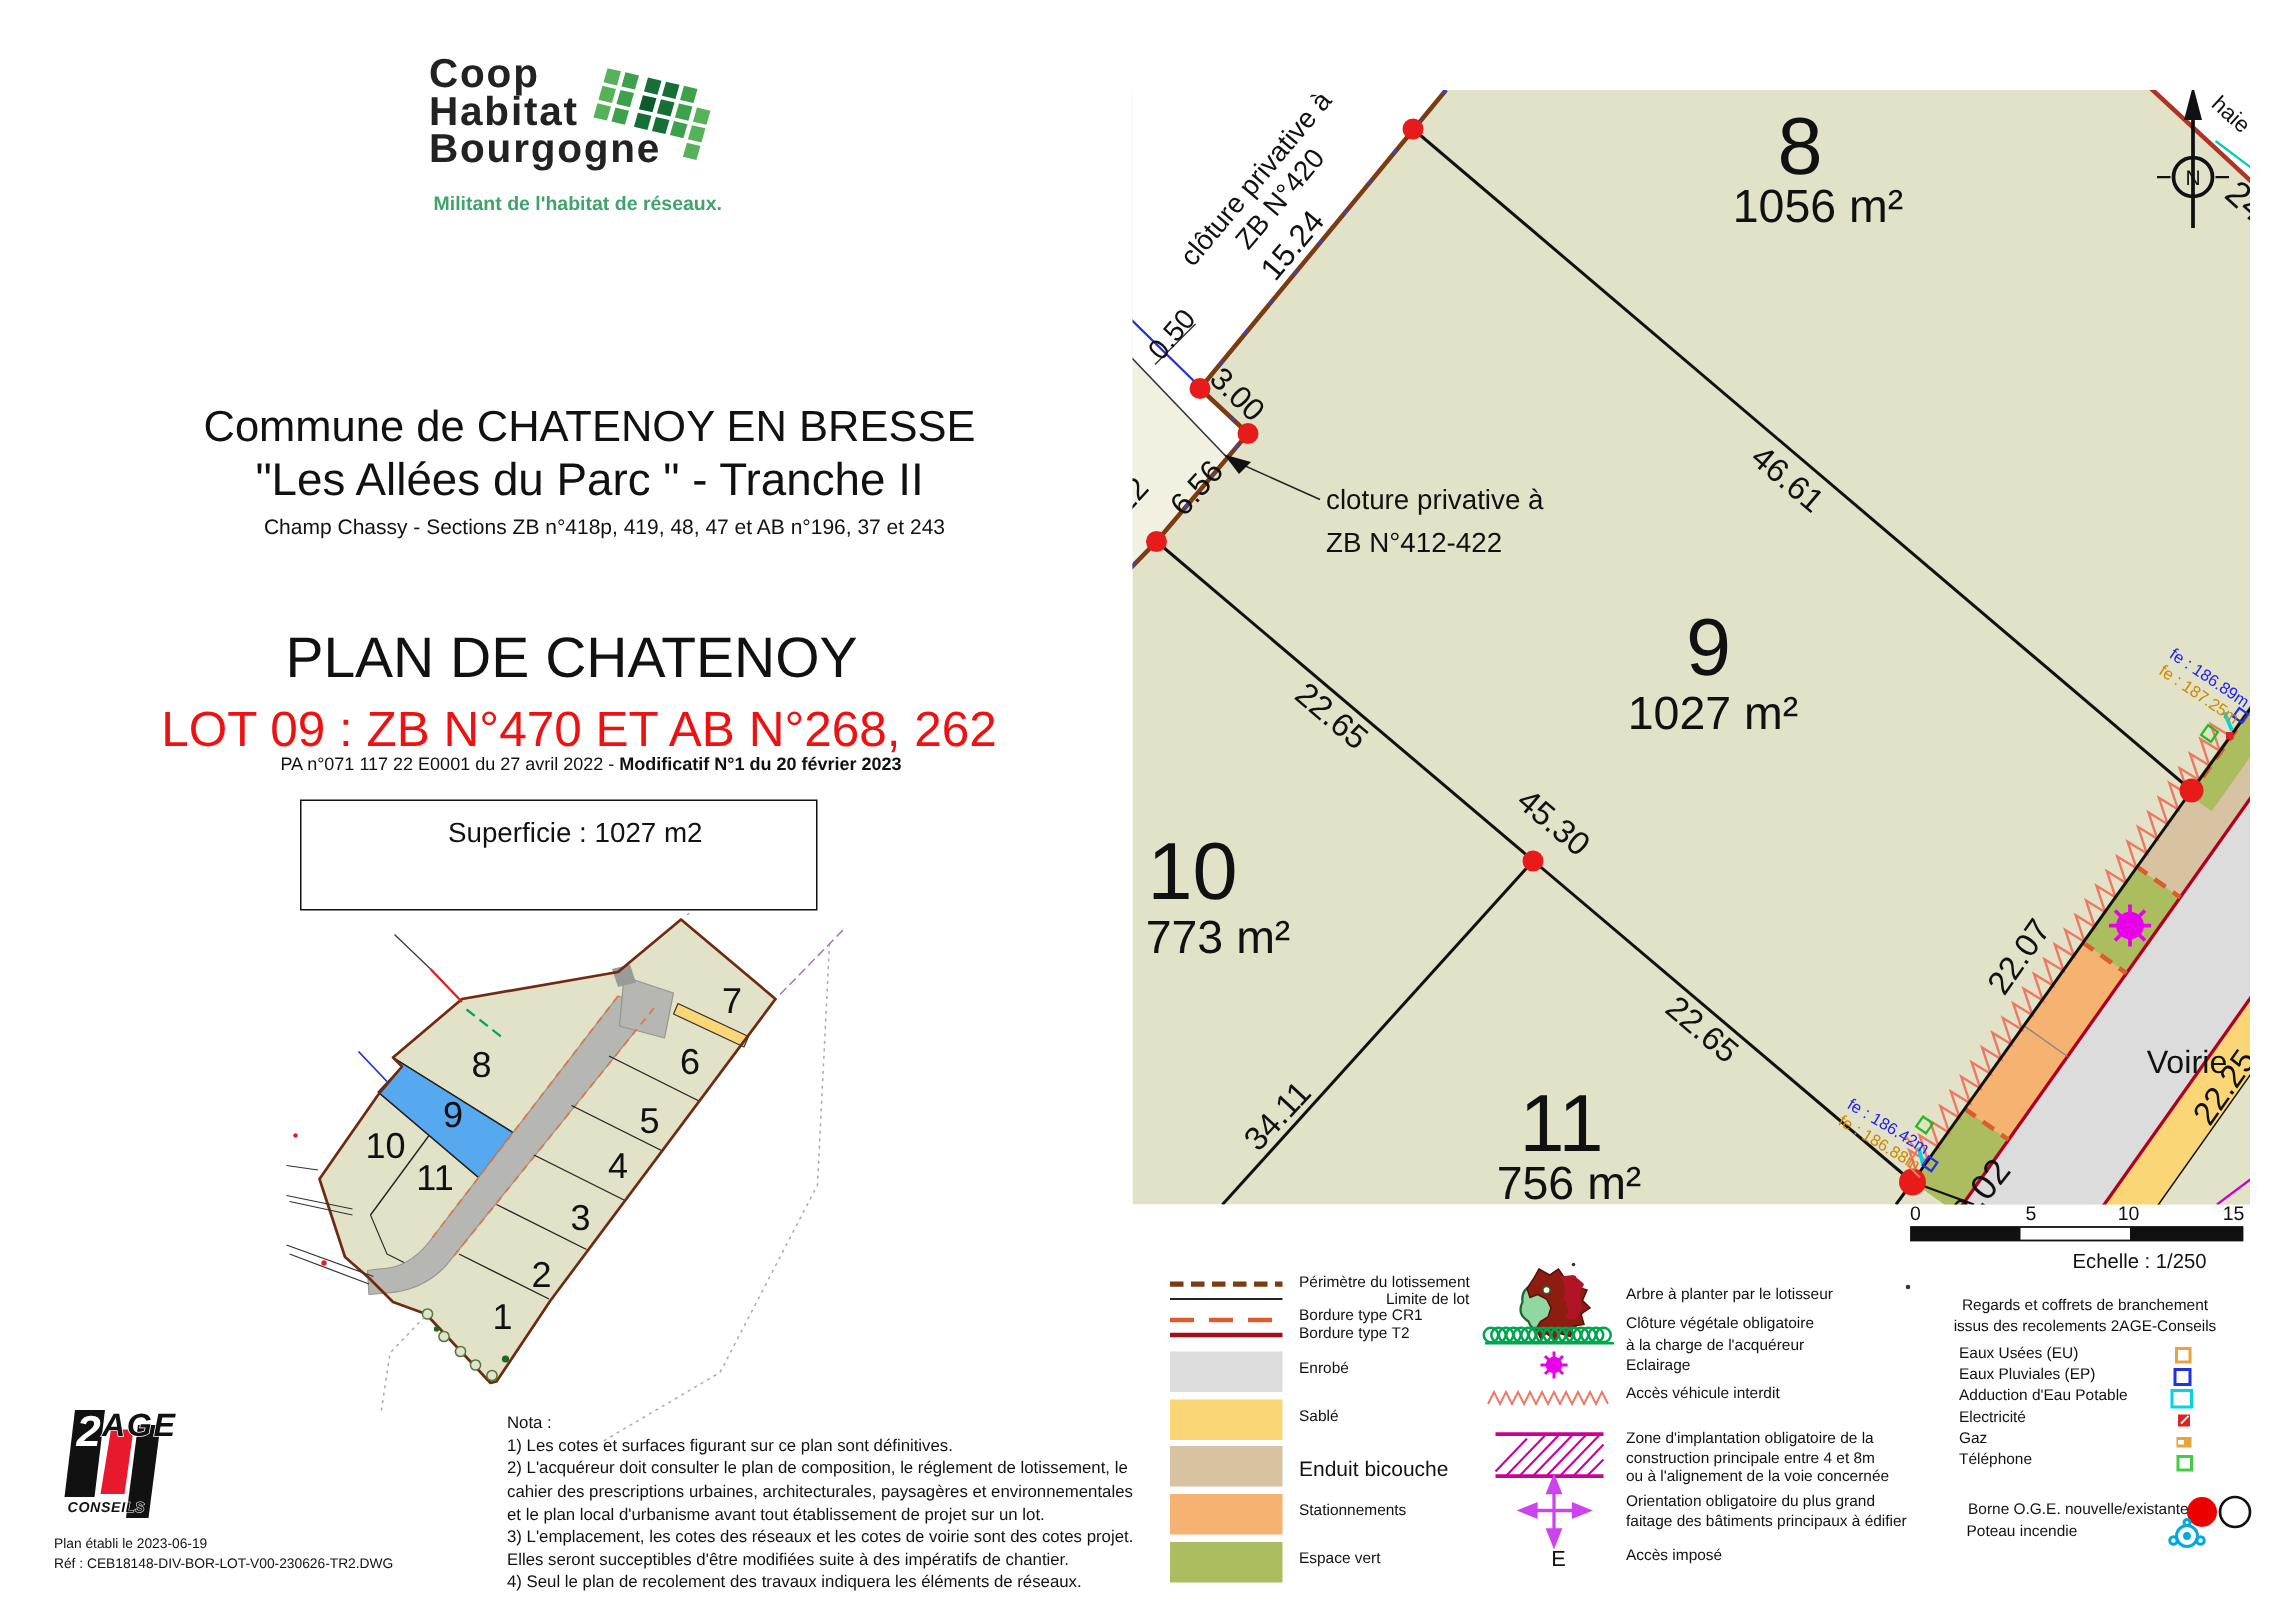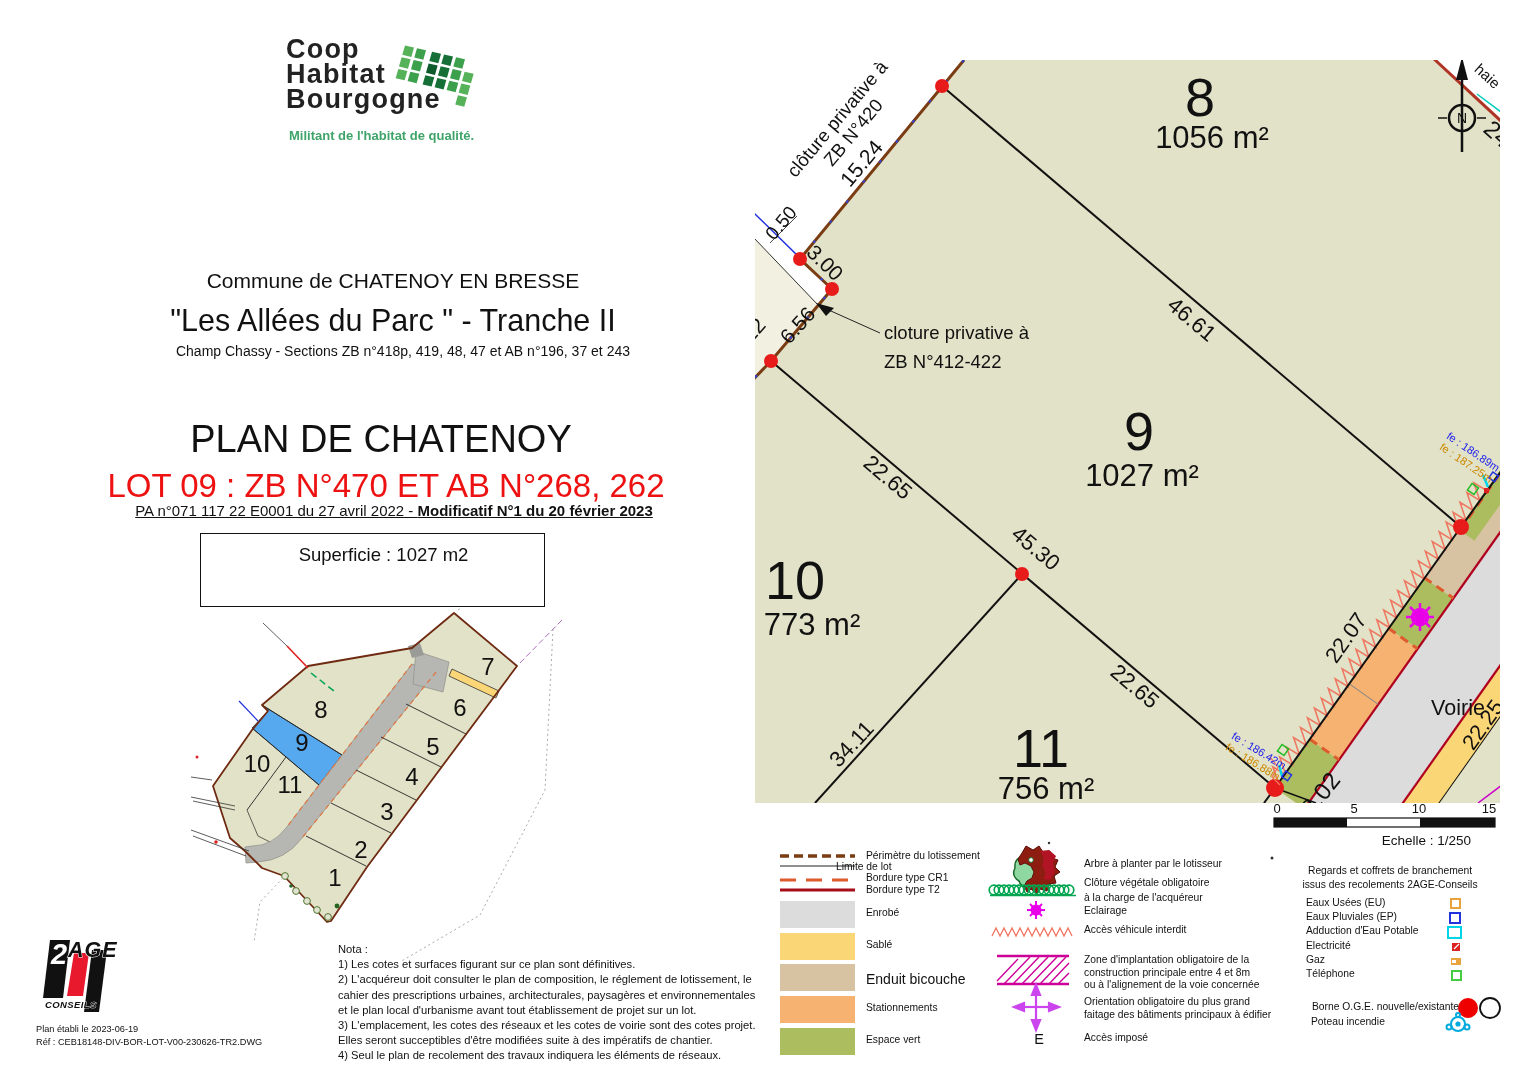--- a/index.html
+++ b/index.html
@@ -416,33 +416,33 @@
 <polygon points="92,950 107,950 99,1012 84,1012" fill="#111"></polygon>
 <text x="51" y="964" font-size="29" font-weight="bold" font-family="Liberation Serif,serif" fill="#fff" font-style="italic">2</text>
 <text x="68" y="957" font-size="21.5" font-weight="bold" font-style="italic" fill="#111" stroke="#fff" stroke-width="1" paint-order="stroke" letter-spacing="1">AGE</text>
 <text x="45" y="1008" font-size="9.5" font-weight="bold" font-style="italic" fill="#111" stroke="#fff" stroke-width="0.7" paint-order="stroke" letter-spacing="0.4">CONSEILS</text>
 </g>
 
 </svg>
 
 <div class="abs" style="left:286px;top:37px;font-size:27px;font-weight:bold;color:#222;line-height:25px;letter-spacing:1.2px;white-space:nowrap;">Coop<br>Habitat<br>Bourgogne</div>
 
-<div class="abs" style="left:289px;top:128px;font-size:13px;color:#3fa46a;font-weight:bold;white-space:nowrap;">Militant de l'habitat de qualité.</div>
-
-<div class="abs ctr" style="left:24px;top:269px;width:738px;font-size:21px;color:#111;white-space:nowrap;">Commune de CHATENOY EN BRESSE</div>
+<div class="abs" style="left:289px;top:128px;font-size:13px;color:#3fa46a;font-weight:bold;white-space:nowrap;">Militant de l'habitat de réseaux.</div>
+
+<div class="abs ctr" style="left:24px;top:269px;width:738px;font-size:29px;color:#111;white-space:nowrap;">Commune de CHATENOY EN BRESSE</div>
 
 <div class="abs ctr" style="left:24px;top:303px;width:738px;font-size:30.5px;color:#111;white-space:nowrap;">"Les Allées du Parc " - Tranche II</div>
 
 <div class="abs ctr" style="left:34px;top:343px;width:738px;font-size:14px;color:#111;white-space:nowrap;">Champ Chassy - Sections ZB n°418p, 419, 48, 47 et AB n°196, 37 et 243</div>
 
 <div class="abs ctr" style="left:0px;top:418px;width:762px;font-size:38px;color:#111;white-space:nowrap;">PLAN DE CHATENOY</div>
 
 <div class="abs ctr" style="left:5px;top:467px;width:762px;font-size:33px;color:#ee1111;white-space:nowrap;">LOT 09 : ZB N°470 ET AB N°268, 262</div>
 
-<div class="abs ctr" style="left:13px;top:502px;width:762px;font-size:15px;color:#111;white-space:nowrap;text-decoration:underline;">PA n°071 117 22 E0001 du 27 avril 2022 - <b>Modificatif N°1 du 20 février 2023</b></div>
+<div class="abs ctr" style="left:13px;top:502px;width:762px;font-size:12px;color:#111;white-space:nowrap;">PA n°071 117 22 E0001 du 27 avril 2022 - <b>Modificatif N°1 du 20 février 2023</b></div>
 
 <div class="abs" style="left:200px;top:533px;width:345px;height:74px;border:1.5px solid #111;background:#fff;"></div>
 
 <div class="abs ctr" style="left:200px;top:544px;width:367px;font-size:18.5px;color:#111;white-space:nowrap;">Superficie : 1027 m2</div>
 
 
 <div class="abs" style="left:36px;top:1024px;font-size:9.2px;color:#111;white-space:nowrap;">Plan établi le 2023-06-19</div>
 
 <div class="abs" style="left:36px;top:1037px;font-size:9.2px;color:#111;white-space:nowrap;">Réf : CEB18148-DIV-BOR-LOT-V00-230626-TR2.DWG</div>
 
@@ -450,21 +450,21 @@
 1) Les cotes et surfaces figurant sur ce plan sont définitives.<br>
 2) L'acquéreur doit consulter le plan de composition, le réglement de lotissement, le<br>
 cahier des prescriptions urbaines, architecturales, paysagères et environnementales<br>
 et le plan local d'urbanisme avant tout établissement de projet sur un lot.<br>
 3) L'emplacement, les cotes des réseaux et les cotes de voirie sont des cotes projet.<br>
 Elles seront succeptibles d'être modifiées suite à des impératifs de chantier.<br>
 4) Seul le plan de recolement des travaux indiquera les éléments de réseaux.</div>
 
 <div class="abs" style="left:866px;top:850px;font-size:10.3px;color:#111;white-space:nowrap;">Périmètre du lotissement</div>
 
-<div class="abs" style="left:826px;top:861px;font-size:10.3px;color:#111;white-space:nowrap;padding-left:10px;">Limite de lot</div>
+<div class="abs" style="left:914px;top:861px;font-size:10.3px;color:#111;white-space:nowrap;padding-left:10px;">Limite de lot</div>
 
 <div class="abs" style="left:866px;top:872px;font-size:10.3px;color:#111;white-space:nowrap;">Bordure type CR1</div>
 
 <div class="abs" style="left:866px;top:884px;font-size:10.3px;color:#111;white-space:nowrap;">Bordure type T2</div>
 
 <div class="abs" style="left:866px;top:907px;font-size:10.3px;color:#111;white-space:nowrap;">Enrobé</div>
 
 <div class="abs" style="left:866px;top:939px;font-size:10.3px;color:#111;white-space:nowrap;">Sablé</div>
 
 <div class="abs" style="left:866px;top:971px;font-size:14px;color:#111;white-space:nowrap;">Enduit bicouche</div>

